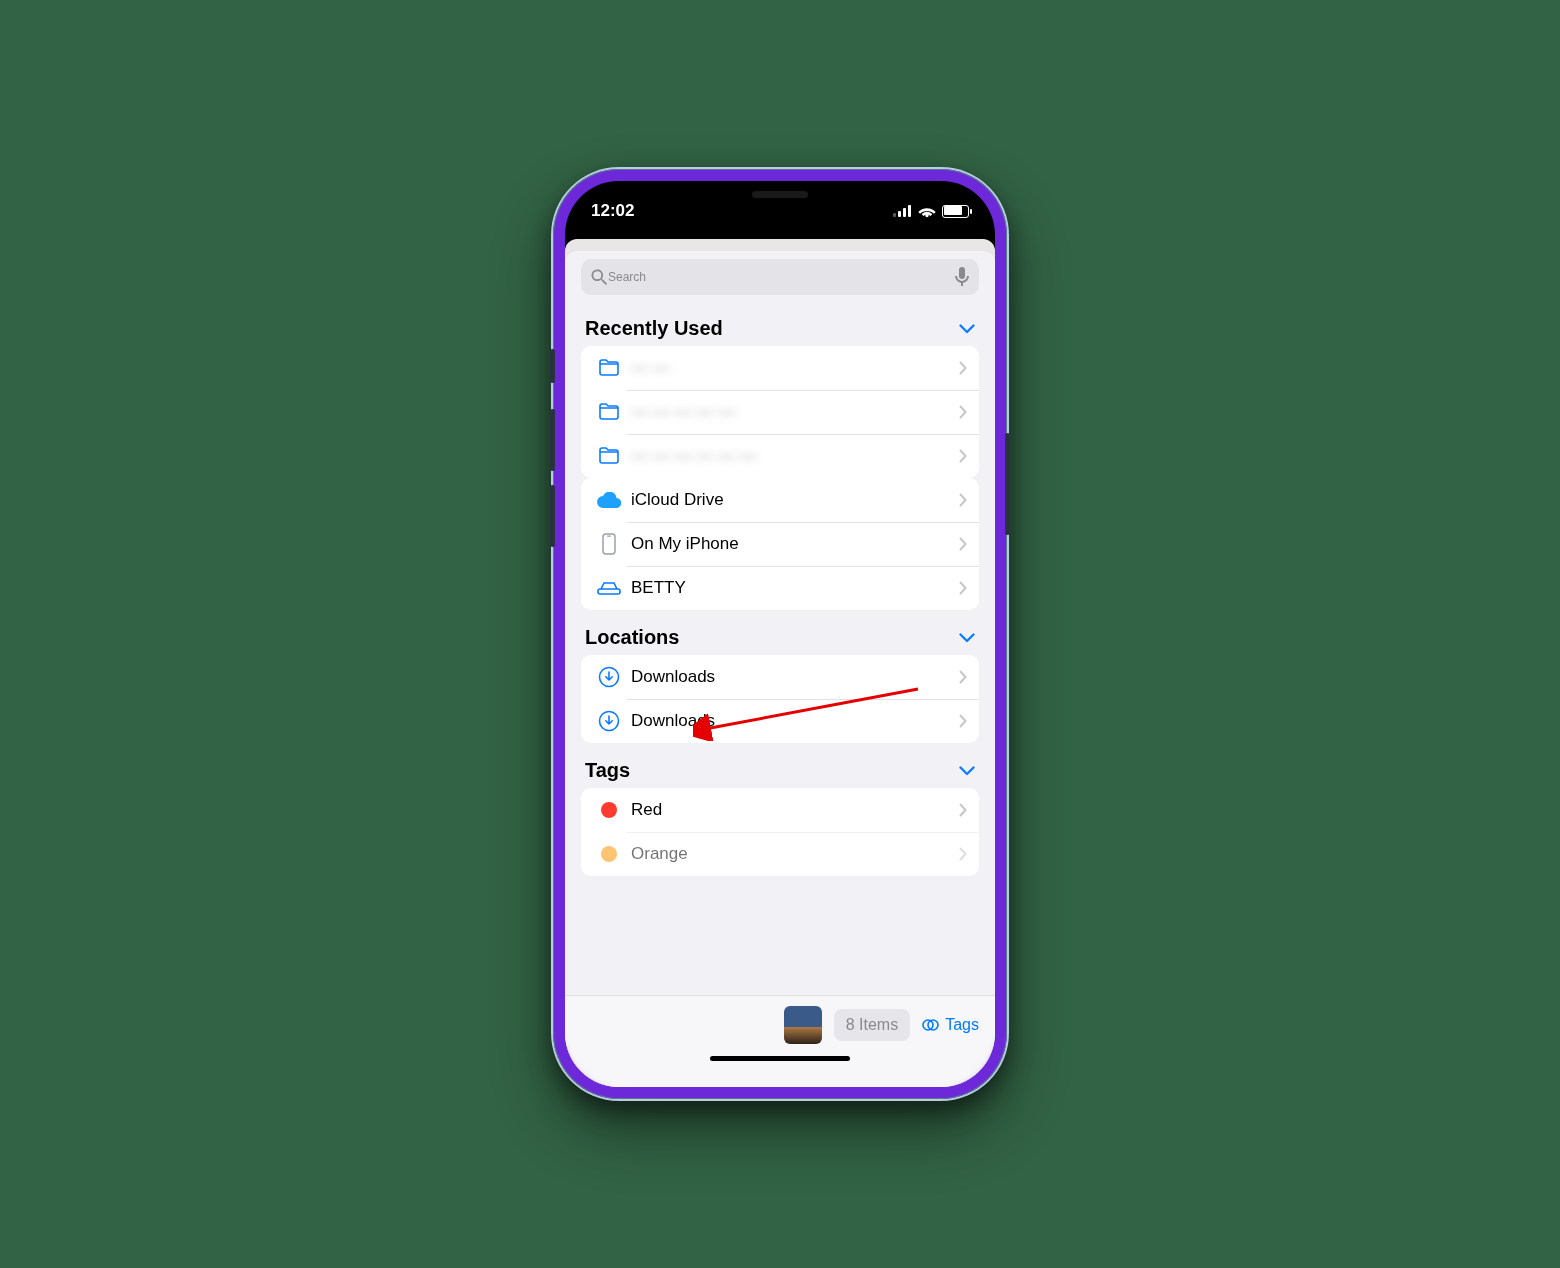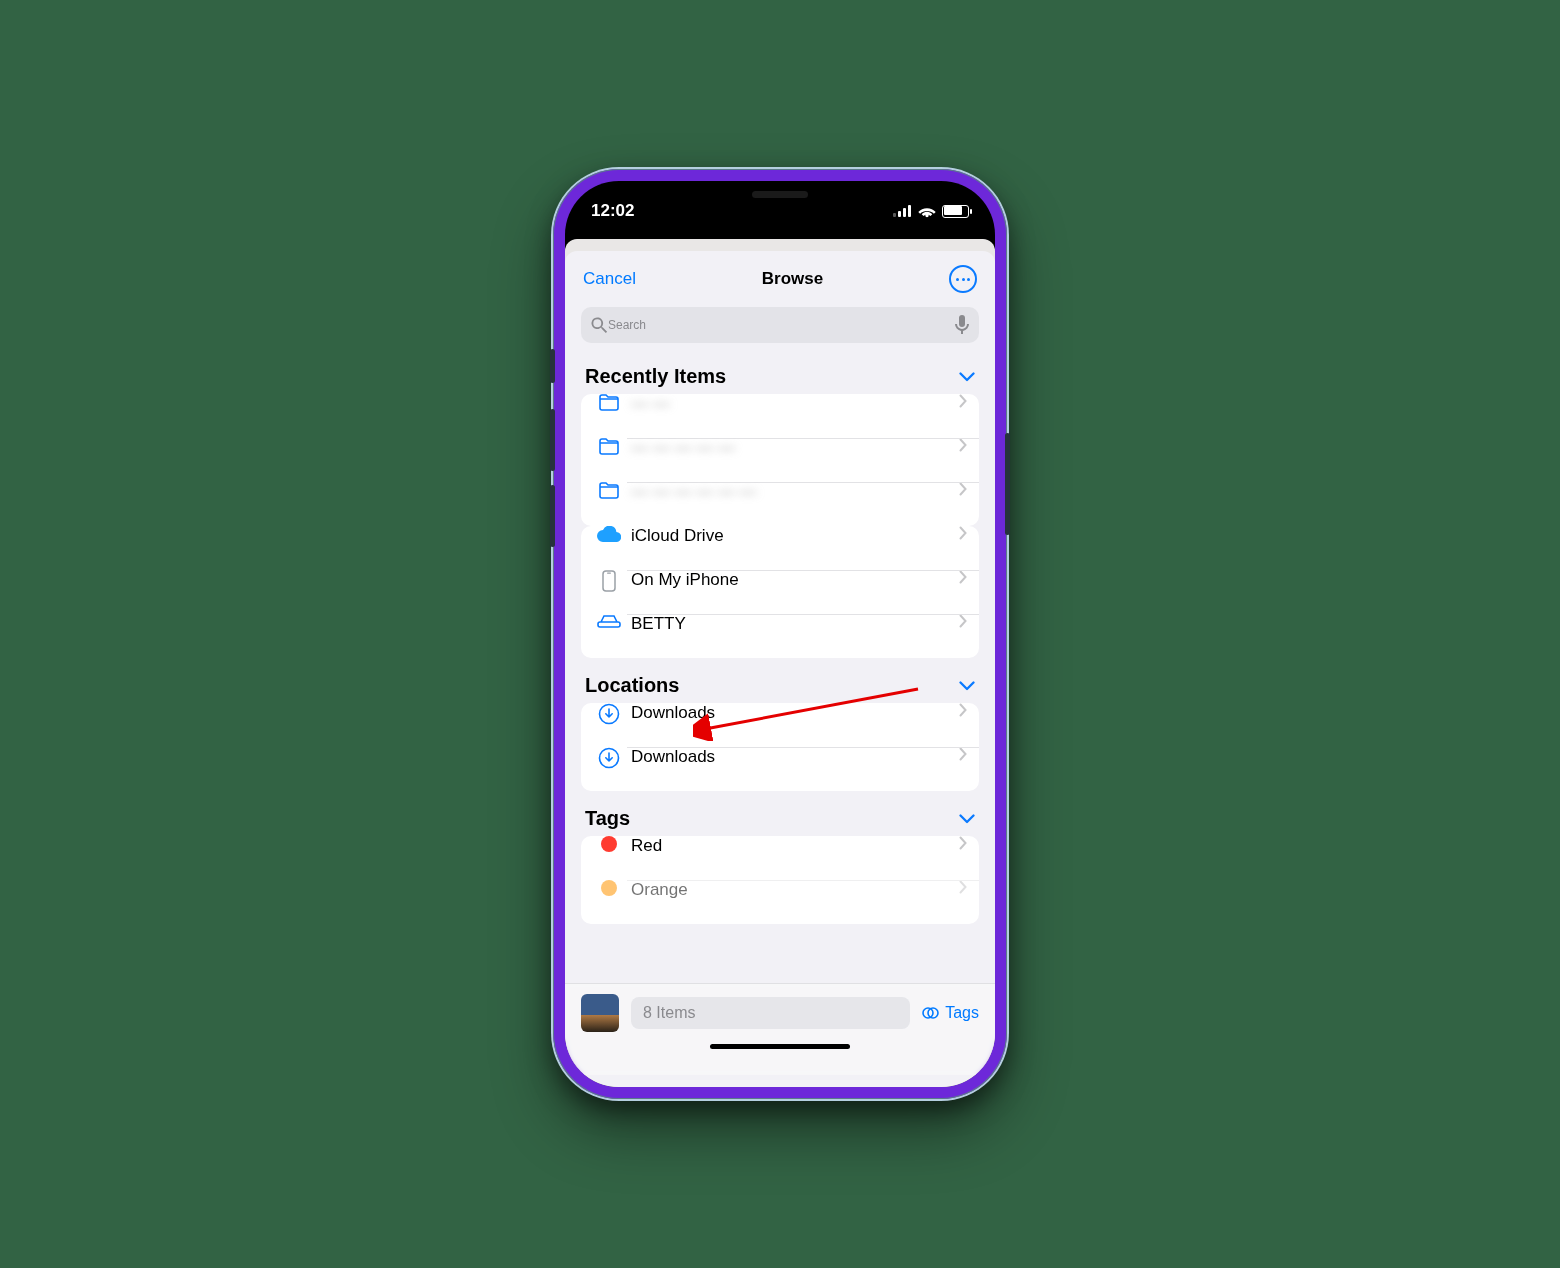--- a/index.html
+++ b/index.html
@@ -132,46 +132,46 @@
     cursor:pointer;
   }
   .chev { color:#0a7aff; }
 
   .card {
     background:#fff;
     border-radius:10px;
     overflow:hidden;
   }
   .row {
-    display:flex; align-items:flex-start;
+    display:flex; align-items:center;
     height:44px;
     padding:0 12px 0 14px;
     position:relative;
     cursor:pointer;
   }
   .row + .row::before {
     content:"";
     position:absolute; top:0; left:46px; right:0; height:1px;
     background:#e2e2e5;
   }
   .row .ico { width:28px; display:flex; align-items:center; justify-content:center; margin-right:8px;}
   .row .label { flex:1; font-size:17px; color:#000; }
   .row .label.blur { filter: blur(4px); color:#888; }
   .row .disclosure { color:#c6c6c8; }
 
   .tag-dot { width:16px; height:16px; border-radius:50%; }
 
   
   .bottom {
-    position:absolute; left:0; right:0; bottom:12px;
+    position:absolute; left:0; right:0; bottom:0;
     background:#f7f7f9cc;
     backdrop-filter: blur(2px);
     border-top:1px solid #e0e0e3;
     padding: 10px 16px 26px;
-    display:flex; flex-direction:column; gap:10px;
+    display:flex; flex-direction:column; gap:10px;align-items:flex-end;
   }
   .bottom-row {
     display:flex; align-items:center; gap:12px;
   }
   .thumb {
     width:38px; height:38px; border-radius:6px;
     background: linear-gradient(180deg,#3a5b8a 0%, #3a5b8a 55%, #b07a45 55%, #2b2218 100%);
   }
   .pill {
     flex:1; height:32px; background:#e6e6ea; border-radius:8px;
@@ -222,46 +222,35 @@
         <div class="battery">
             <i></i>
           </div>
       </div>
     </div>
 
     <div class="sheet-bg"></div>
 
     <div class="sheet">
 
-      <div class="nav">
-        <span class="cancel">Cancel</span>
-        <span class="title">Browse</span>
-        <div class="more-btn">
-          <span>
-              <i></i>
-              <i></i>
-              <i></i>
-            </span>
-        </div>
-      </div>
 
       <div class="searchbar">
         <svg width="17" height="17" viewBox="0 0 17 17">
             <path fill="#8a8a8e" d="M11.7 10.3h-.7l-.3-.3a5.8 5.8 0 1 0-.6.6l.3.3v.7l4.4 4.4 1.3-1.3-4.4-4.4Zm-5.4 0a4 4 0 1 1 0-8 4 4 0 0 1 0 8Z"></path>
           </svg>
         <input type="text" placeholder="Search" style="">
         <svg class="mic" width="14" height="20" viewBox="0 0 14 20">
             <path d="M7 12a3 3 0 0 0 3-3V3a3 3 0 0 0-6 0v6a3 3 0 0 0 3 3Zm5-3a5 5 0 0 1-10 0H0a7 7 0 0 0 6 6.9V19h2v-3.1A7 7 0 0 0 14 9h-2Z"></path>
           </svg>
       </div>
 
       <div class="scroll">
 
         <div class="section-header">
-          <span>Recently Items</span>
+          <span>Recently Used</span>
           <svg class="chev" width="16" height="10" viewBox="0 0 16 10">
               <path fill="none" stroke="#0a7aff" stroke-width="2.3" stroke-linecap="round" stroke-linejoin="round" d="M1.5 1.5 8 8l6.5-6.5"></path>
             </svg>
         </div>
         <div class="card">
           <div class="row">
             <span class="ico">
               <svg width="22" height="18" viewBox="0 0 22 18">
                   <path fill="none" stroke="#0a7aff" stroke-width="1.6" d="M2 3a2 2 0 0 1 2-2h4l2 2h8a2 2 0 0 1 2 2v9a2 2 0 0 1-2 2H4a2 2 0 0 1-2-2V3Z"></path>
                   <path stroke="#0a7aff" stroke-width="1.6" d="M2 5h18"></path>

